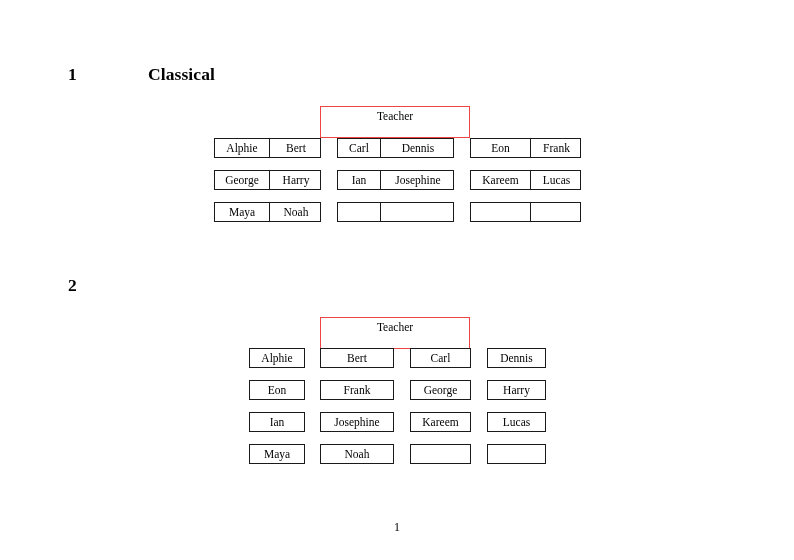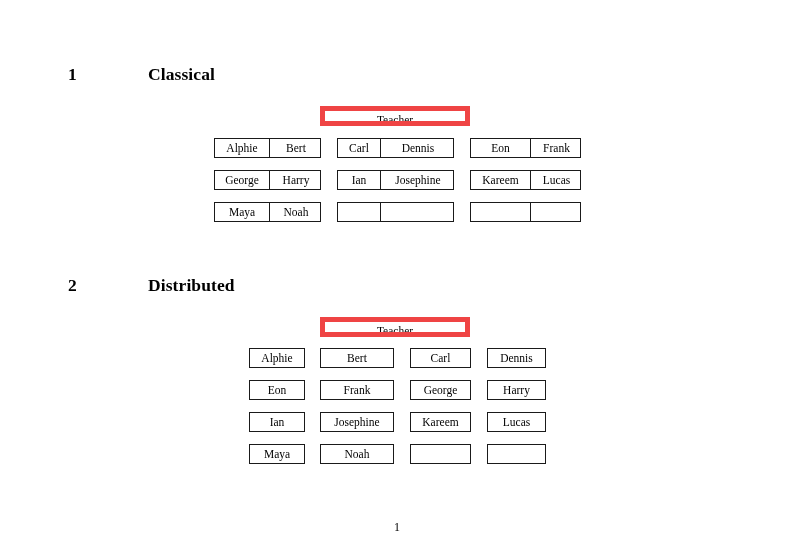--- a/index.html
+++ b/index.html
@@ -41,23 +41,23 @@
   }
   .section-heading .sec-title { display: inline-block; margin-left: 48px; }
 
   #heading-classical   { top: 64px; }
   #heading-distributed { top: 275px; }
 
   
   .box {
     position: absolute;
     box-sizing: border-box;
-    border: 5px solid #ef4444;
+    border: 1px solid #ef4444;
     background: #ffffff;
-    height: 20px;
+    height: 32px;
     line-height: 18px;
     font-size: 11.5px;
     text-align: center;
     white-space: nowrap;
     overflow: hidden;
   }
 
   
   .teacher-box {
     left: 320px;
@@ -160,21 +160,20 @@
     <div class="cell" style="width:59px;">Kareem</div>
     <div class="cell divider" style="width:52px;">Lucas</div>
   </div>
   <div class="group-box" style="left:470px; top:202px; width:111px;">
     <div class="cell" style="width:59px;"></div>
     <div class="cell divider" style="width:52px;"></div>
   </div>
 
   <div class="section-heading" id="heading-distributed">
     <span class="sec-num">2</span>
-    <span class="sec-title">Distributed</span>
   </div>
 
   <div class="box teacher-box" id="teacher-distributed">Teacher</div>
 
   <div class="unit-box" style="left:249px; top:348px; width:56px;">Alphie</div>
   <div class="unit-box" style="left:320px; top:348px; width:74px;">Bert</div>
   <div class="unit-box" style="left:410px; top:348px; width:61px;">Carl</div>
   <div class="unit-box" style="left:487px; top:348px; width:59px;">Dennis</div>
 
   <div class="unit-box" style="left:249px; top:380px; width:56px;">Eon</div>

